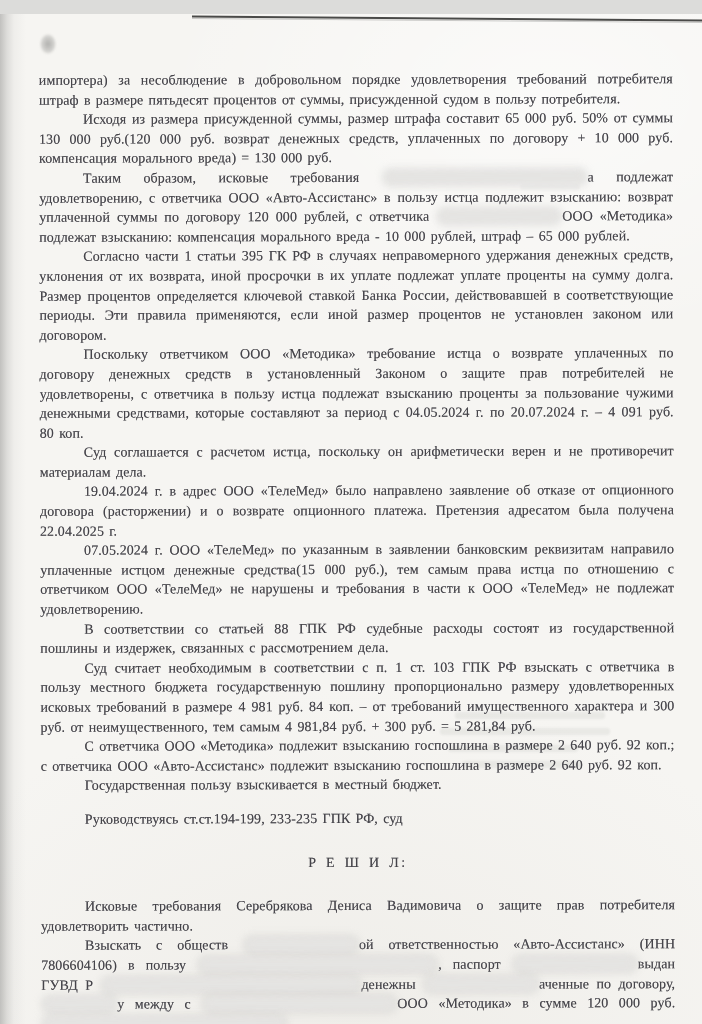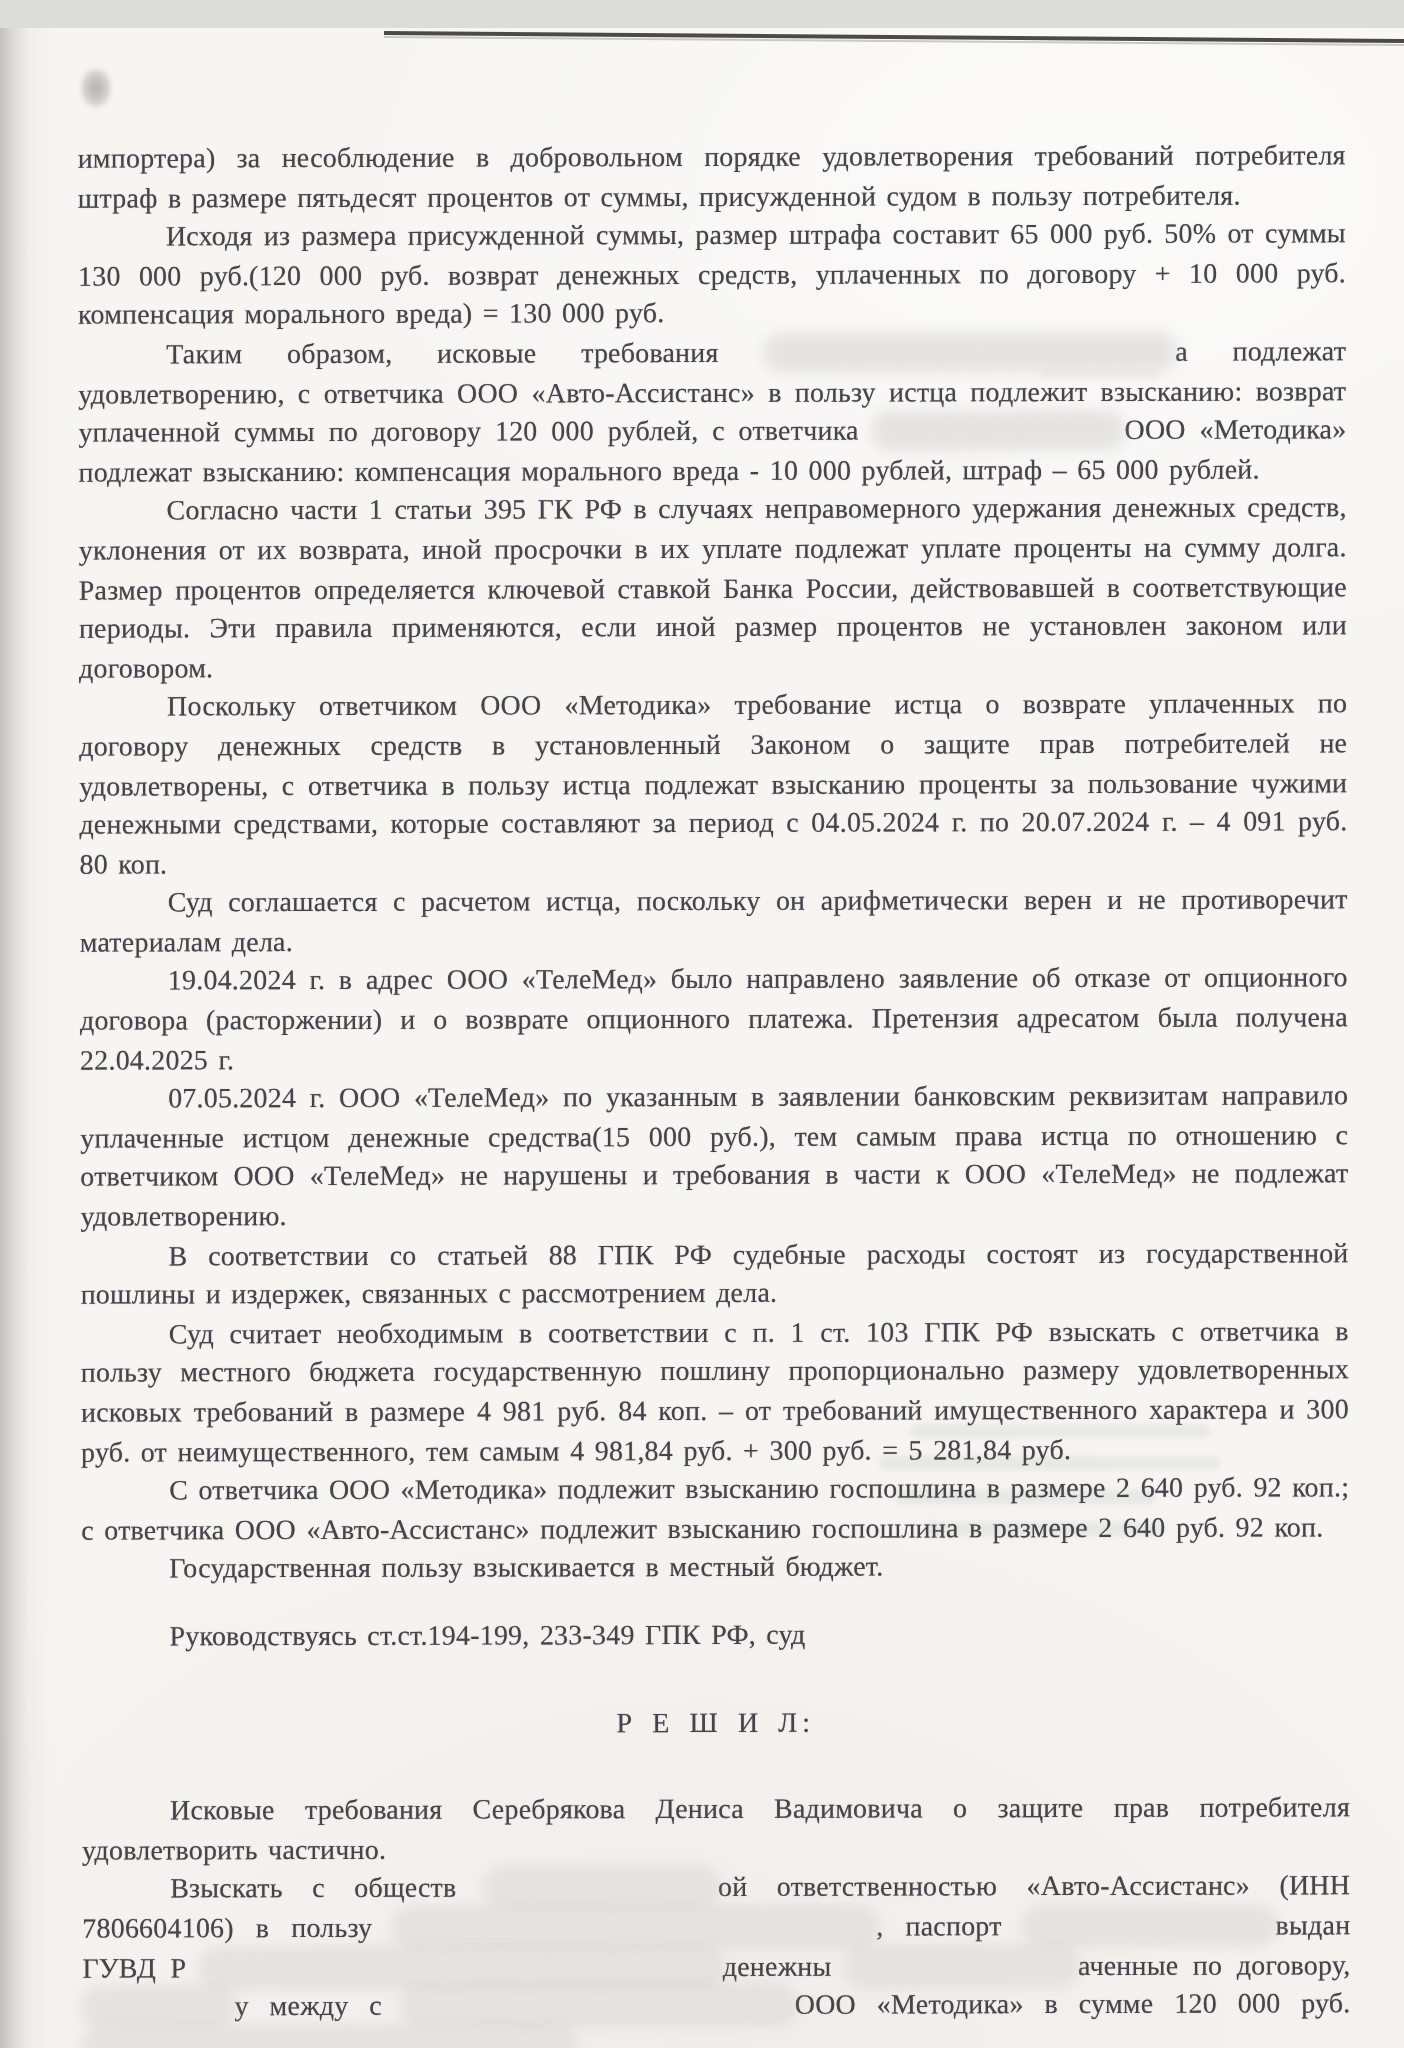--- a/index.html
+++ b/index.html
@@ -84,20 +84,20 @@
       <p class="para indent"><span>Таким образом, исковые требования </span><span class="redact" style="width: 200px;"></span><span>а подлежат удовлетворению, с ответчика ООО «Авто-Ассистанс» в пользу истца подлежит взысканию: возврат уплаченной суммы по договору 120 000 рублей, с ответчика </span><span class="redact" style="width: 120px;"></span><span>ООО «Методика» подлежат взысканию: компенсация морального вреда - 10 000 рублей, штраф – 65 000 рублей. </span></p>
       <p class="para indent"><span>Согласно части 1 статьи 395 ГК РФ в случаях неправомерного удержания денежных средств, уклонения от их возврата, иной просрочки в их уплате подлежат уплате проценты на сумму долга. Размер процентов определяется ключевой ставкой Банка России, действовавшей в соответствующие периоды. Эти правила применяются, если иной размер процентов не установлен законом или договором. </span></p>
       <p class="para indent"><span>Поскольку ответчиком ООО «Методика» требование истца о возврате уплаченных по договору денежных средств в установленный Законом о защите прав потребителей не удовлетворены, с ответчика в пользу истца подлежат взысканию проценты за пользование чужими денежными средствами, которые составляют за период с 04.05.2024 г. по 20.07.2024 г. – 4 091 руб. 80 коп. </span></p>
       <p class="para indent"><span>Суд соглашается с расчетом истца, поскольку он арифметически верен и не противоречит материалам дела. </span></p>
       <p class="para indent"><span>19.04.2024 г. в адрес ООО «ТелеМед» было направлено заявление об отказе от опционного договора (расторжении) и о возврате опционного платежа. Претензия адресатом была получена 22.04.2025 г. </span></p>
       <p class="para indent"><span>07.05.2024 г. ООО «ТелеМед» по указанным в заявлении банковским реквизитам направило уплаченные истцом денежные средства(15 000 руб.), тем самым права истца по отношению с ответчиком ООО «ТелеМед» не нарушены и требования в части к ООО «ТелеМед» не подлежат удовлетворению. </span></p>
       <p class="para indent"><span>В соответствии со статьей 88 ГПК РФ судебные расходы состоят из государственной пошлины и издержек, связанных с рассмотрением дела. </span></p>
       <p class="para indent"><span>Суд считает необходимым в соответствии с п. 1 ст. 103 ГПК РФ взыскать с ответчика в пользу местного бюджета государственную пошлину пропорционально размеру удовлетворенных исковых требований в размере 4 981 руб. 84 коп. – от требований имущественного характера и 300 руб. от неимущественного, тем самым 4 981,84 руб. + 300 руб. = 5 281,84 руб. </span></p>
       <p class="para indent"><span>С ответчика ООО «Методика» подлежит взысканию госпошлина в размере 2 640 руб. 92 коп.; с ответчика ООО «Авто-Ассистанс» подлежит взысканию госпошлина в размере 2 640 руб. 92 коп. </span></p>
       <p class="para indent"><span>Государственная пользу взыскивается в местный бюджет. </span></p>
-      <p class="para indent gap-sm"><span>Руководствуясь ст.ст.194-199, 233-349 ГПК РФ, суд </span></p>
+      <p class="para indent gap-sm"><span>Руководствуясь ст.ст.194-199, 233-235 ГПК РФ, суд </span></p>
       <p class="para center gap-md"><span>Р Е Ш И Л: </span></p>
       <p class="para indent gap-md"><span>Исковые требования Серебрякова Дениса Вадимовича о защите прав потребителя удовлетворить частично. </span></p>
       <p class="para indent"><span>Взыскать с обществ </span><span class="redact" style="width: 110px;"></span><span>ой ответственностью «Авто-Ассистанс» (ИНН 7806604106) в пользу </span><span class="redact" style="width: 235px;"></span><span>, паспорт </span><span class="redact" style="width: 120px;"></span><span>выдан ГУВД Р </span><span class="redact" style="width: 255px;"></span><span>денежны </span><span class="redact" style="width: 110px;"></span><span>аченные по договору, </span><span class="redact" style="width: 70px;"></span><span>у между с </span><span class="redact" style="width: 190px;"></span><span>ООО «Методика» в сумме 120 000 руб. </span><span class="redact" style="width: 240px;"></span></p>
       <p class="para indent"><span>Взыскать с общества с ограниче </span><span class="redact" style="width: 22px;"></span><span>ой ответств </span><span class="redact" style="width: 22px;"></span><span>остью «Методика» (ИНН 7842166560) в пользу </span></p>
     </div>
 
 </div>
 
 </body></html>

